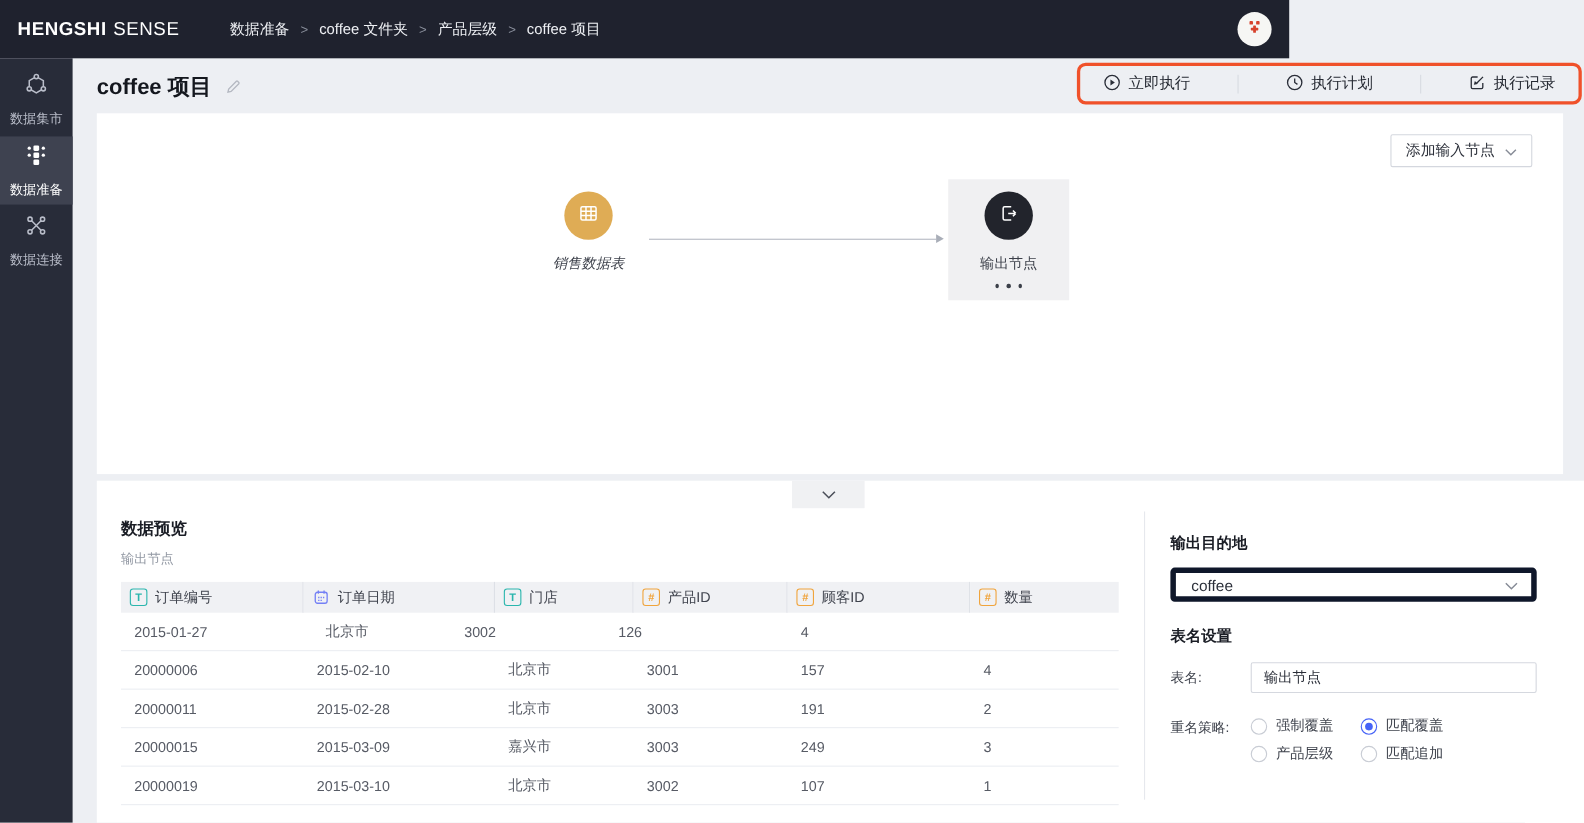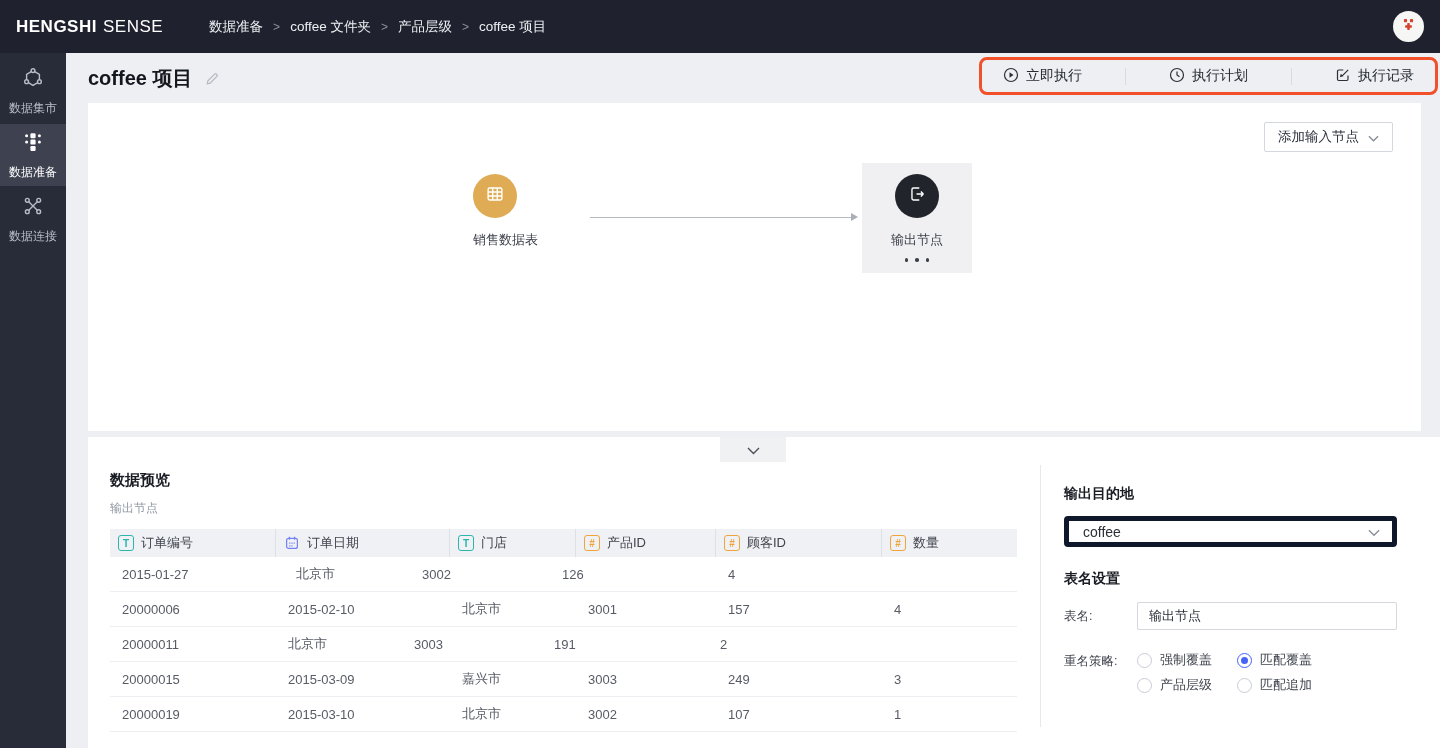--- a/index.html
+++ b/index.html
@@ -1,21 +1,21 @@
 <!DOCTYPE html>
 <html><head>
 <meta charset="utf-8">
 <style>
   * { margin:0; padding:0; box-sizing:border-box; }
   html,body { width:1440px; height:748px; overflow:hidden;
     font-family:"Liberation Sans","DejaVu Sans",sans-serif; }
   body { background:#edeff3; position:relative; }
 
   
-  .topbar { position:absolute; left:0; top:0; width:1440px; height:53px;
+  .topbar { position:absolute; left:0; top:0; width:1172px; height:53px;
     background:#1f222e; display:flex; align-items:center; z-index:30; }
   .brand { margin-left:16px; color:#fff; font-size:17px; letter-spacing:.5px; display:flex; gap:6px; }
   .brand .b1 { font-weight:700; }
   .brand .b2 { font-weight:300; }
   .breadcrumb { margin-left:46px; display:flex; align-items:center; gap:10px; font-size:13.5px; color:#eef0f4; }
   .breadcrumb .sep { color:#8b909d; font-size:12px; }
   .crumb { cursor:pointer; }
   .avatar { position:absolute; right:16px; top:11px; width:31px; height:31px; border-radius:50%;
     background:#f6f6f4; display:flex; align-items:center; justify-content:center; }
 
@@ -40,21 +40,21 @@
   .action-btn { display:flex; align-items:center; gap:7px; font-size:14px; color:#262a33;
     padding:0 11px; cursor:pointer; white-space:nowrap; }
   .action-div { width:1px; height:17px; background:#d8dbe2; }
 
   
   .canvas { position:absolute; left:22px; top:50px; width:1333px; height:328px; background:#ffffff; }
   .add-input-btn { position:absolute; top:19px; right:28px; height:30px; background:#fff;
     border:1px solid #d4d7de; border-radius:2px; display:flex; align-items:center; gap:9px;
     padding:0 13px; font-size:13.5px; color:#2c303a; cursor:pointer; }
 
-  .node { position:absolute; display:flex; flex-direction:column; align-items:flex-start; cursor:pointer; }
+  .node { position:absolute; display:flex; flex-direction:column; align-items:center; cursor:pointer;font-style:italic; }
   .node-circle { width:44px; height:44px; border-radius:50%; display:flex; align-items:center; justify-content:center; }
   .node-label { margin-top:13px; font-size:13px; color:#3b3f49; }
   .node-input { left:385px; top:71px; width:124px; }
   .node-input .node-circle { background:#dfac55; }
   .out-box { position:absolute; left:774px; top:60px; width:110px; height:110px; background:#f0f0f2;
     display:flex; flex-direction:column; align-items:center; cursor:pointer; }
   .out-box .node-circle { background:#22242c; margin-top:11px; }
   .dots { margin-top:9px; display:flex; gap:7px; cursor:pointer; }
   .dots i { width:3.5px; height:3.5px; border-radius:50%; background:#3b3f49; }
 
@@ -318,20 +318,21 @@
       <div class="trow data">
         <div class="td c0">20000006</div>
         <div class="td c1">2015-02-10</div>
         <div class="td c2">北京市</div>
         <div class="td c3">3001</div>
         <div class="td c4">157</div>
         <div class="td c5">4</div>
       </div>
       <div class="trow data">
         <div class="td c0">20000011</div>
+        <div class="td c1">2015-02-28</div>
         <div class="td c2">北京市</div>
         <div class="td c3">3003</div>
         <div class="td c4">191</div>
         <div class="td c5">2</div>
       </div>
       <div class="trow data">
         <div class="td c0">20000015</div>
         <div class="td c1">2015-03-09</div>
         <div class="td c2">嘉兴市</div>
         <div class="td c3">3003</div>

